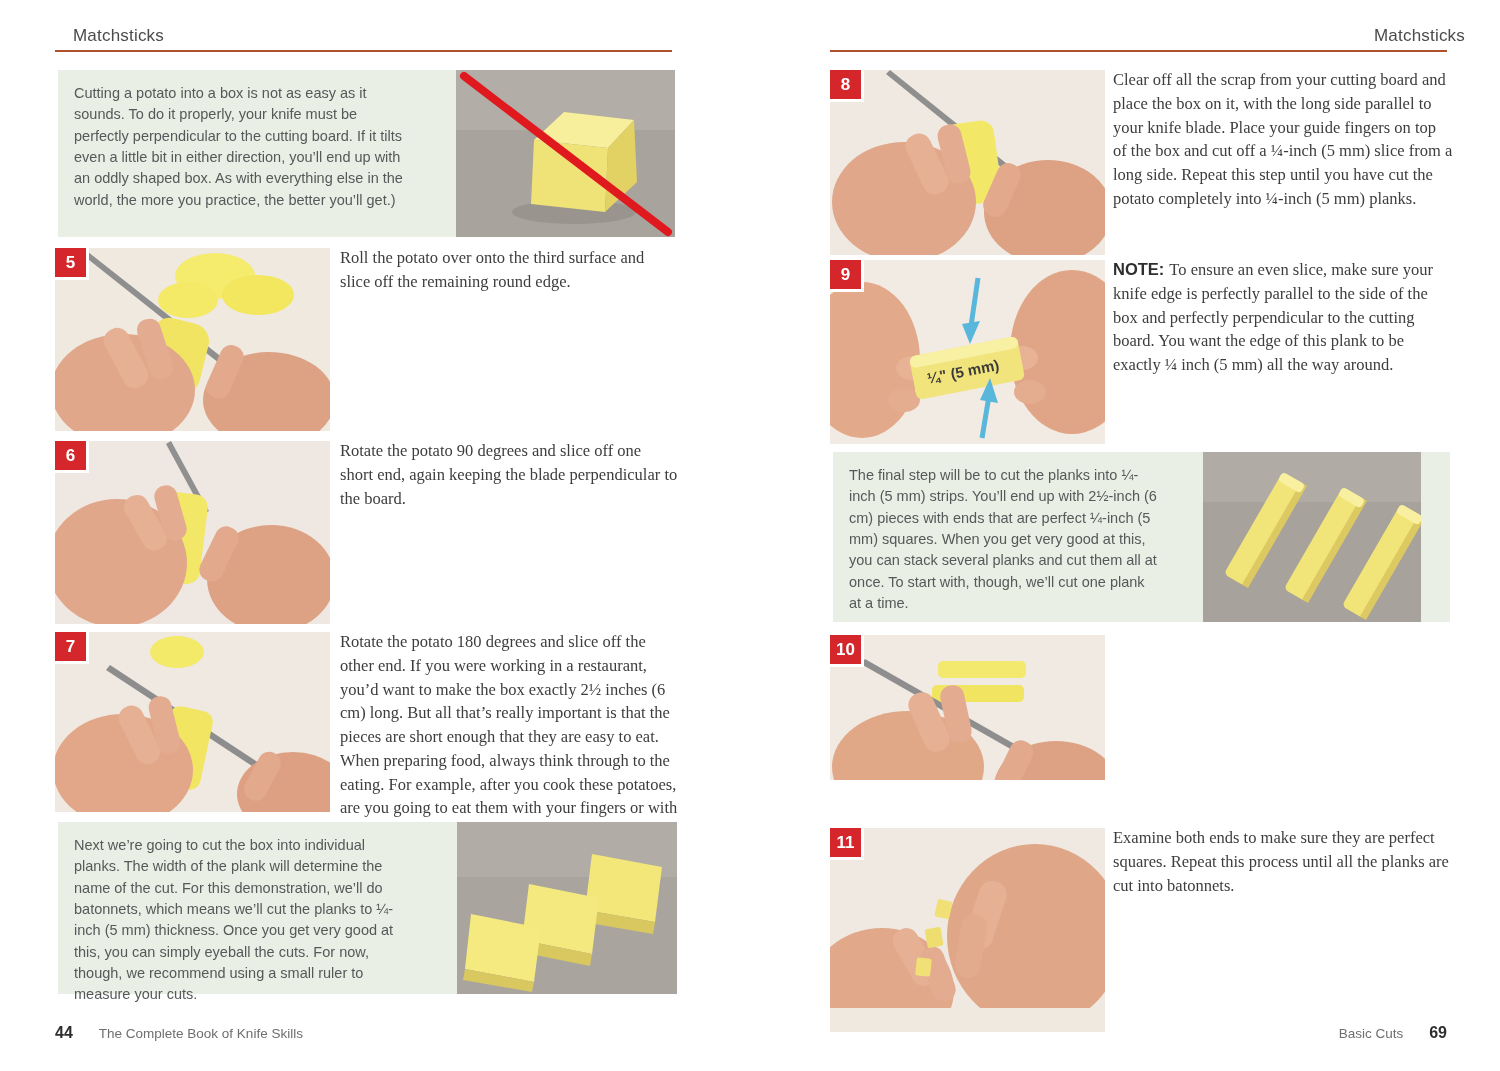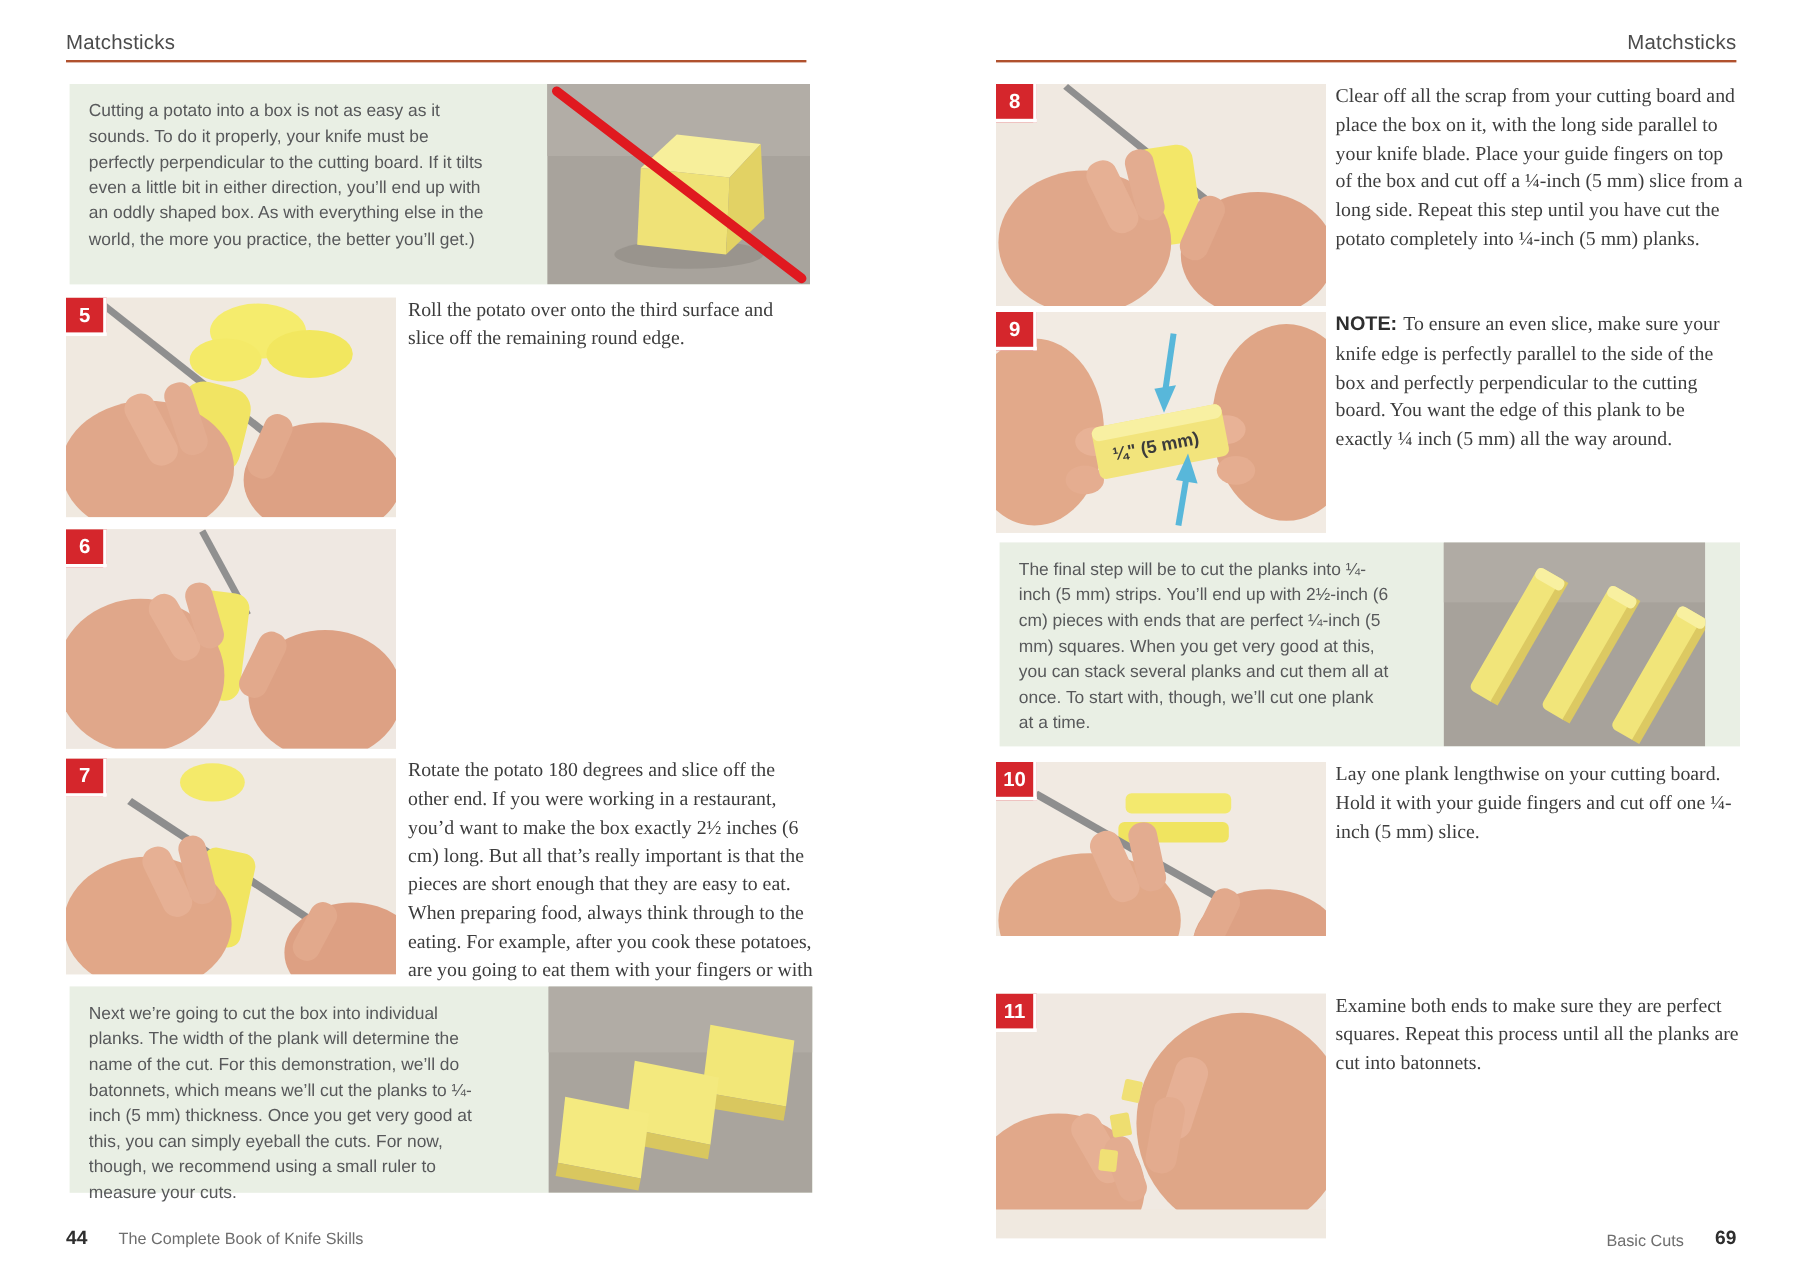--- a/index.html
+++ b/index.html
@@ -1,21 +1,21 @@
 <!DOCTYPE html>
 <html><head>
 <meta charset="utf-8">
 <style>
   html,body{margin:0;padding:0;}
   body{
     width:1500px;height:1071px;position:relative;background:#ffffff;
     font-family:"Liberation Sans", sans-serif;overflow:hidden;
   }
   .abs{position:absolute;}
-  .page-title{font-size:17px;color:#4b4b4b;letter-spacing:.2px;}
+  .page-title{font-size:17px;color:#4b4b4b;letter-spacing:.2px;margin-left:18px;}
   .rule{height:2px;background:#b0512e;}
   .green-box{background:#e9efe4;display:flex;gap:28px;}
   .green-text{
     font-size:14.5px;line-height:1.47;color:#57585a;
     padding:13px 18px 10px 16px;box-sizing:border-box;
   }
   .step-text{
     font-family:"Liberation Serif", serif;font-size:16.5px;line-height:1.44;
     color:#3d3d3d;
   }
@@ -79,20 +79,21 @@
       <rect width="275" height="183" fill="#efe8e2"></rect>
       <polygon points="116,0 154,70 149,73 111,3" fill="#909090"></polygon>
       <rect x="103" y="52" width="46" height="90" rx="13" fill="#f2e766" transform="rotate(7 126 97)"></rect>
       <ellipse cx="62" cy="122" rx="70" ry="64" fill="#e0a78a"></ellipse>
       <rect x="78" y="52" width="25" height="60" rx="12" fill="#e6b094" transform="rotate(-30 90 82)"></rect>
       <rect x="104" y="44" width="23" height="56" rx="11" fill="#e3ac90" transform="rotate(-16 115 72)"></rect>
       <ellipse cx="216" cy="138" rx="64" ry="54" fill="#dda184"></ellipse>
       <rect x="152" y="84" width="24" height="58" rx="11" fill="#e2a98c" transform="rotate(26 164 113)"></rect>
     </svg>
   </div>
+  <div class="abs step-text" style="left:340px;top:439px;width:338px;">Rotate the potato 90 degrees and slice off one short end, again keeping the blade perpendicular to the board.</div>
 
   <div class="photo" style="left:55px;top:632px;width:275px;height:180px;">
     <div class="badge">7</div>
     <svg width="275" height="180" viewBox="0 0 275 180">
       <rect width="275" height="180" fill="#efe9e1"></rect>
       <ellipse cx="122" cy="20" rx="27" ry="16" fill="#f4ea6a"></ellipse>
       <polygon points="55,33 233,150 229,155 51,38" fill="#8d8d8d"></polygon>
       <rect x="108" y="76" width="44" height="80" rx="11" fill="#f1e561" transform="rotate(12 130 116)"></rect>
       <ellipse cx="68" cy="138" rx="70" ry="56" fill="#e1a788"></ellipse>
       <rect x="72" y="72" width="25" height="62" rx="12" fill="#e6b094" transform="rotate(-26 84 103)"></rect>
@@ -208,21 +209,20 @@
       <rect x="108" y="26" width="88" height="17" rx="5" fill="#f3e96e"></rect>
       <rect x="102" y="50" width="92" height="17" rx="5" fill="#f0e460"></rect>
       <polygon points="35,24 218,128 214,133 31,29" fill="#8e8e8e"></polygon>
       <ellipse cx="78" cy="132" rx="76" ry="56" fill="#e1a888"></ellipse>
       <rect x="86" y="56" width="26" height="62" rx="12" fill="#e6b094" transform="rotate(-24 99 87)"></rect>
       <rect x="114" y="50" width="24" height="58" rx="11" fill="#e3ac90" transform="rotate(-12 126 79)"></rect>
       <ellipse cx="226" cy="152" rx="62" ry="46" fill="#dda184"></ellipse>
       <rect x="172" y="104" width="24" height="56" rx="11" fill="#e2a98c" transform="rotate(26 184 132)"></rect>
     </svg>
   </div>
-  <div class="abs step-text" style="left:363px;top:633px;width:340px;">Lay one plank lengthwise on your cutting board. Hold it with your guide fingers and cut off one ¼-inch (5 mm) slice.</div>
 
   <div class="photo" style="left:80px;top:828px;width:275px;height:204px;">
     <div class="badge">11</div>
     <svg width="275" height="180" viewBox="0 0 275 180">
       <rect width="275" height="180" fill="#f0e9e2"></rect>
       <ellipse cx="205" cy="108" rx="88" ry="92" fill="#dfa687"></ellipse>
       <rect x="142" y="52" width="28" height="70" rx="13" fill="#e6b095" transform="rotate(18 156 87)"></rect>
       <rect x="128" y="86" width="26" height="64" rx="12" fill="#e3ab8e" transform="rotate(10 141 118)"></rect>
       <ellipse cx="52" cy="162" rx="72" ry="62" fill="#e1a88a"></ellipse>
       <rect x="72" y="98" width="26" height="62" rx="12" fill="#e6b094" transform="rotate(-30 85 129)"></rect>

